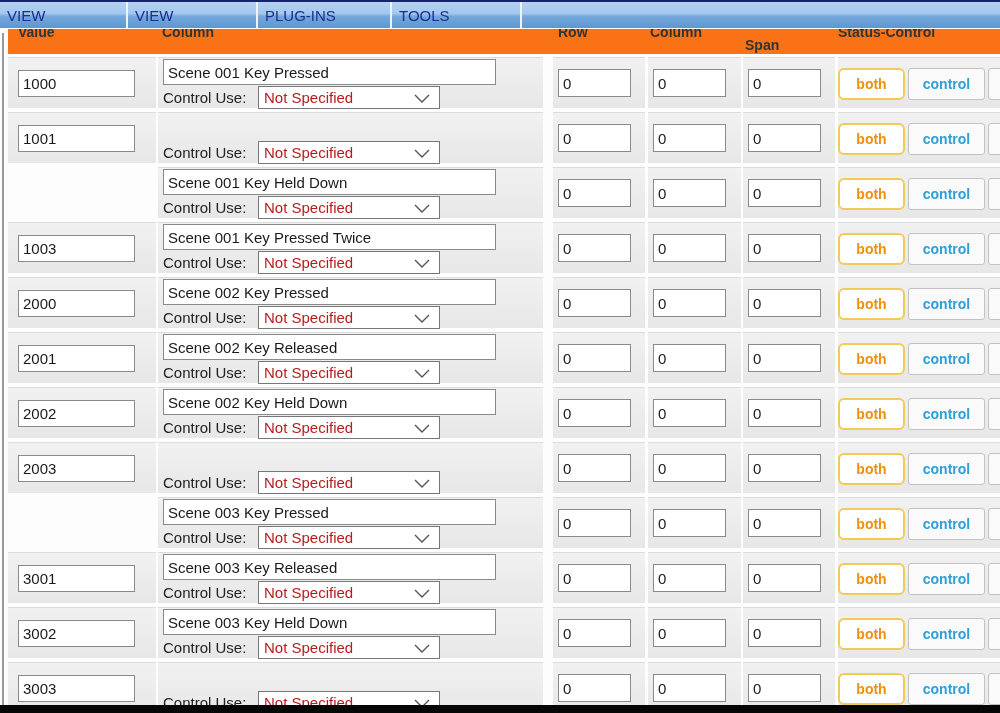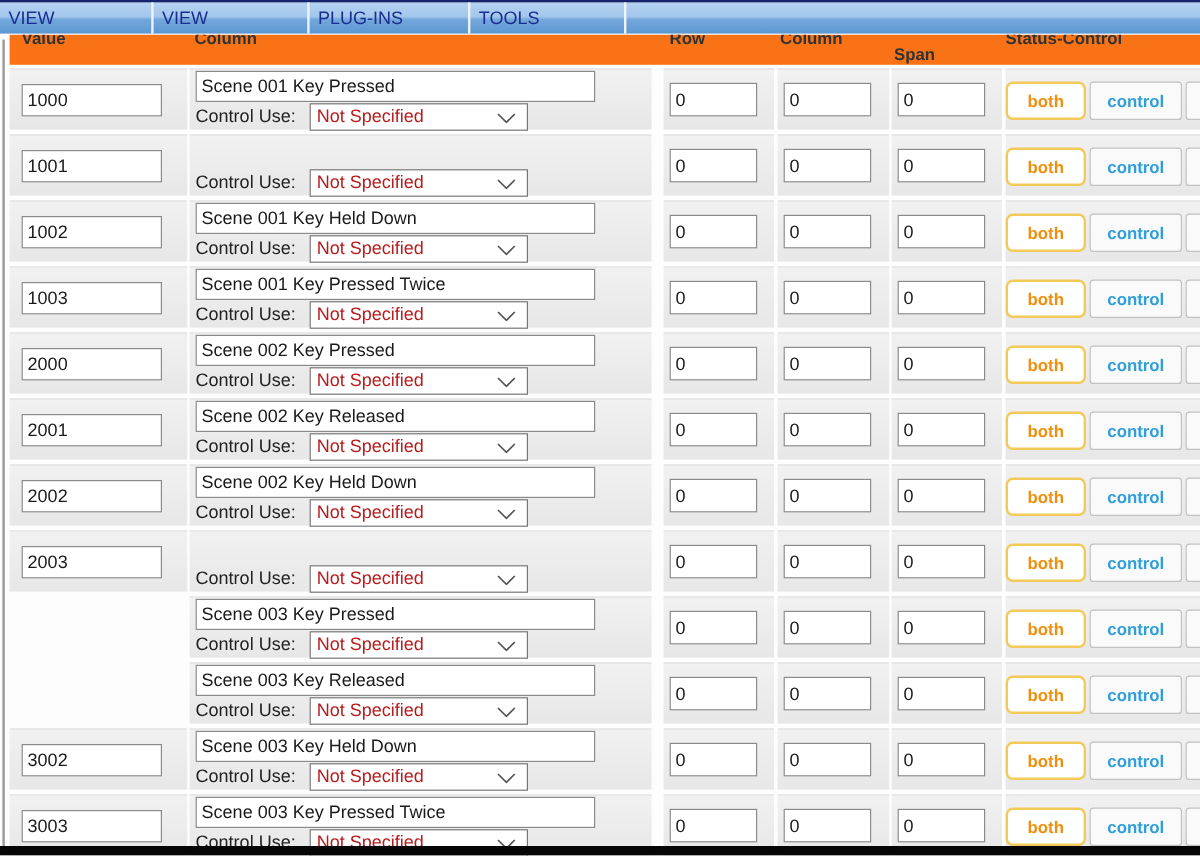--- a/index.html
+++ b/index.html
@@ -152,23 +152,20 @@
       <input class="text-input num-input" value="0" style="">
     </div>
     <div class="cell sc-cell">
       <button class="btn btn-both">both</button>
       <button class="btn btn-control">control</button>
       <button class="btn btn-partial"></button>
     </div>
   </div>
 
   <div class="row">
-    <div class="cell value-cell">
-      <input class="text-input value-input" value="1002" style="">
-    </div>
     <div class="cell status-cell">
       <input class="text-input status-input" value="Scene 001 Key Held Down" style="">
       <span class="cu-label">Control Use:</span>
       <div class="cu-select">
         <span>Not Specified</span>
         <svg class="chev" width="16" height="9" viewBox="0 0 16 9">
           <polyline points="1,1 8,8 15,1" fill="none" stroke="#555" stroke-width="1.4"></polyline>
         </svg>
       </div>
     </div>
@@ -358,20 +355,23 @@
       <input class="text-input num-input" value="0" style="">
     </div>
     <div class="cell sc-cell">
       <button class="btn btn-both">both</button>
       <button class="btn btn-control">control</button>
       <button class="btn btn-partial"></button>
     </div>
   </div>
 
   <div class="row">
+    <div class="cell value-cell">
+      <input class="text-input value-input" value="3001" style="">
+    </div>
     <div class="cell status-cell">
       <input class="text-input status-input" value="Scene 003 Key Released" style="">
       <span class="cu-label">Control Use:</span>
       <div class="cu-select">
         <span>Not Specified</span>
         <svg class="chev" width="16" height="9" viewBox="0 0 16 9">
           <polyline points="1,1 8,8 15,1" fill="none" stroke="#555" stroke-width="1.4"></polyline>
         </svg>
       </div>
     </div>
@@ -419,21 +419,20 @@
       <button class="btn btn-control">control</button>
       <button class="btn btn-partial"></button>
     </div>
   </div>
 
   <div class="row">
     <div class="cell value-cell">
       <input class="text-input value-input" value="3003" style="">
     </div>
     <div class="cell status-cell">
-      <input class="text-input status-input" value="Scene 003 Key Pressed Twice" style="">
       <span class="cu-label">Control Use:</span>
       <div class="cu-select">
         <span>Not Specified</span>
         <svg class="chev" width="16" height="9" viewBox="0 0 16 9">
           <polyline points="1,1 8,8 15,1" fill="none" stroke="#555" stroke-width="1.4"></polyline>
         </svg>
       </div>
     </div>
     <div class="cell row-cell">
       <input class="text-input num-input" value="0" style="">

